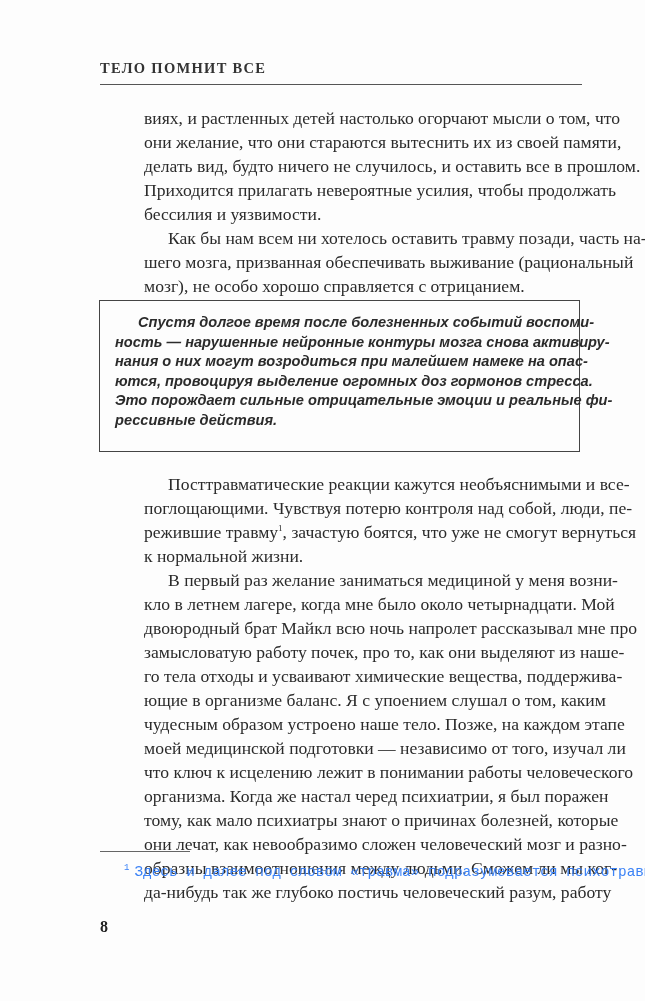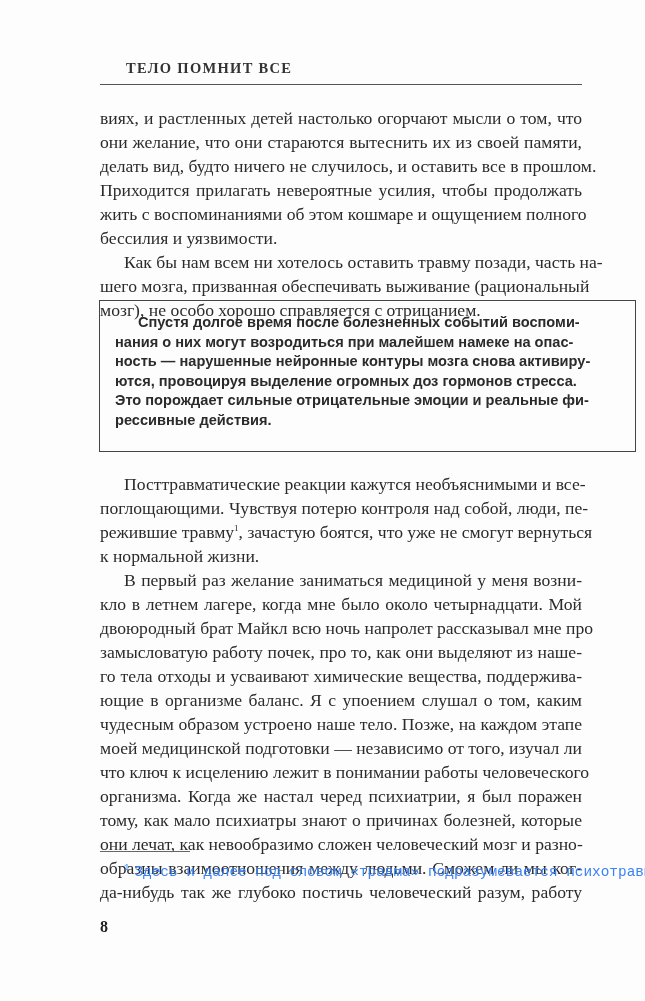--- a/index.html
+++ b/index.html
@@ -5,35 +5,35 @@
     html, body { margin: 0; padding: 0; }
     body {
       width: 645px; height: 1001px; background: #fdfdfd;
       position: relative; overflow: hidden; color: #2a2a2a;
       font-family: "DejaVu Serif", "Liberation Serif", serif;
     }
     .page { position: absolute; left: 100px; top: 0; width: 482px; }
     .running-head {
       position: absolute; top: 60px; left: 0; width: 482px;
       font-family: "Liberation Serif", serif; font-size: 14.5px; letter-spacing: 1.3px;
-      font-weight: bold; color: #333; margin-left: 26px;
+      font-weight: bold; color: #333;
     }
     .head-rule { position: absolute; top: 84px; left: 0; width: 482px; height: 0; border-top: 1.5px solid #555; }
     .body-text {
       position: absolute; left: 0; width: 482px;
       font-family: "Liberation Serif", serif; font-size: 17.6px; line-height: 24px;
       text-align: justify; color: #2b2b2b;
     }
-    .body-text .line { display: block; text-align: justify; text-align-last: justify; white-space: nowrap; }
+    .body-text .line { display: block; text-align: justify; text-align-last: justify; white-space: nowrap; margin-left: 44px; }
     .body-text .line.last { text-align-last: left; }
     .sect1 { top: 106px; }
     .sect2 { top: 472px; }
     .box {
-      position: absolute; top: 300px; left: -1px; width: 537px; height: 152px;
-      border: 1.5px solid #444; box-sizing: border-box;
+      position: absolute; top: 300px; left: -1px; width: 481px; height: 152px;
+      border: 1.5px solid #444; box-sizing: border-box; font-style: italic;
     }
     .box-text {
       position: absolute; top: 12px; left: 15px; width: 450px;
       font-family: "Liberation Sans", sans-serif; font-weight: bold; font-size: 14.6px; line-height: 19.6px;
       color: #2b2b2b;
     }
     .box-text .line { display: block; white-space: nowrap; text-align: justify; text-align-last: justify; }
     .box-text .line.first { padding-left: 23px; }
     .box-text .line.last { text-align-last: left; }
     sup { font-size: 9px; line-height: 0; vertical-align: 7px; }
@@ -57,32 +57,31 @@
 
 <div class="page">
   <div class="running-head">ТЕЛО ПОМНИТ ВСЕ</div>
   <div class="head-rule"></div>
 
   <div class="body-text sect1">
     <span class="line">виях, и растленных детей настолько огорчают мысли о том, что</span>
     <span class="line">они желание, что они стараются вытеснить их из своей памяти,</span>
     <span class="line">делать вид, будто ничего не случилось, и оставить все в прошлом.</span>
     <span class="line">Приходится прилагать невероятные усилия, чтобы продолжать</span>
-    <span class="line">жить с воспоминаниями об этом кошмаре и ощущением полного</span>
     <span class="line last">бессилия и уязвимости.</span>
     <span class="line" style="padding-left:24px">Как бы нам всем ни хотелось оставить травму позади, часть на-</span>
     <span class="line">шего мозга, призванная обеспечивать выживание (рациональный</span>
     <span class="line last">мозг), не особо хорошо справляется с отрицанием.</span>
   </div>
 
   <div class="box">
     <div class="box-text">
       <span class="line first">Спустя долгое время после болезненных событий воспоми-</span>
+      <span class="line">ность — нарушенные нейронные контуры мозга снова активиру-</span>
       <span class="line">нания о них могут возродиться при малейшем намеке на опас-</span>
-      <span class="line">ность — нарушенные нейронные контуры мозга снова активиру-</span>
       <span class="line">ются, провоцируя выделение огромных доз гормонов стресса.</span>
       <span class="line">Это порождает сильные отрицательные эмоции и реальные фи-</span>
       <span class="line last">рессивные действия.</span>
     </div>
   </div>
 
   <div class="body-text sect2">
     <span class="line" style="padding-left:24px">Посттравматические реакции кажутся необъяснимыми и все-</span>
     <span class="line">поглощающими. Чувствуя потерю контроля над собой, люди, пе-</span>
     <span class="line"><span>режившие травму</span><sup>1</sup><span>, зачастую боятся, что уже не смогут вернуться</span></span>

